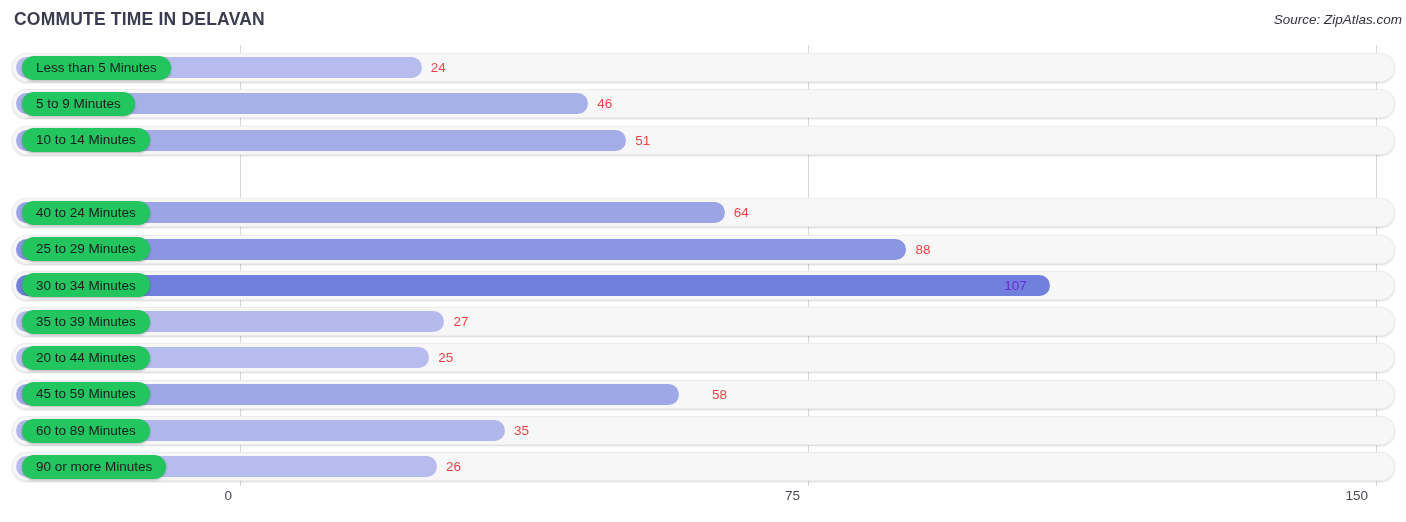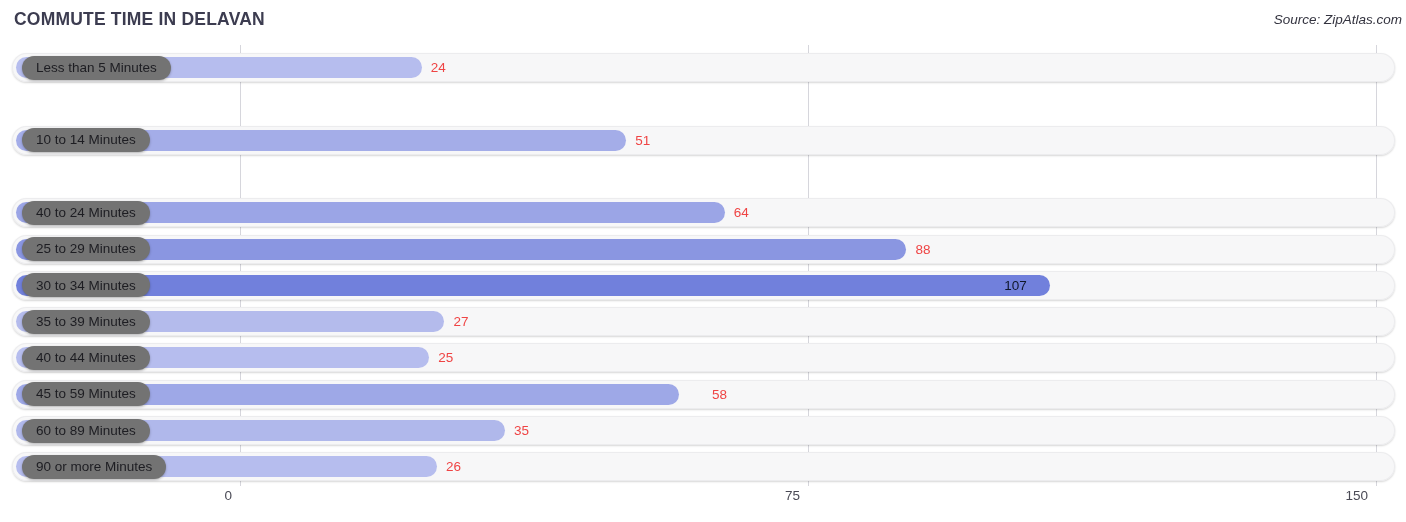--- a/index.html
+++ b/index.html
@@ -96,21 +96,21 @@
     height: 21px;
     border-radius: 11px;
     background: #9fa8e8;
   }
   .bar-label-pill {
     position: absolute;
     left: 10px;
     top: 2.5px;
     height: 24px;
     border-radius: 12px;
-    background: #737373;
+    background: #22c55e;
     box-shadow: 0 1px 2.5px rgba(0,0,0,0.28);
     display: flex;
     align-items: center;
     padding: 0 14px;
     box-sizing: border-box;
     white-space: nowrap;
     z-index: 3;
   }
   .bar-label-pill span {
     font-size: 13.5px;
@@ -122,21 +122,21 @@
     top: 0;
     height: 29px;
     display: flex;
     align-items: center;
     font-size: 13.5px;
     color: #ef4444;
     white-space: nowrap;
     z-index: 3;
   }
   .bar-value.inside {
-    color: #0f172a;
+    color: #6d28d9;
   }
 
   
   .axis {
     position: absolute;
     left: 0;
     top: 486px;
     width: 1406px;
     height: 36px;
   }
@@ -165,20 +165,28 @@
       </div>
     <div class="rows" id="rows">
         <div class="bar-row" style="top: 8px;">
           <div class="bar-track"></div>
           <div class="bar-fill" style="width: 405.76px; background: rgb(182, 189, 238);"></div>
           <div class="bar-label-pill">
             <span>Less than 5 Minutes</span>
           </div>
           <div class="bar-value" style="left: 418.76px;">24</div>
         </div>
+        <div class="bar-row" style="top: 44.3px;">
+          <div class="bar-track"></div>
+          <div class="bar-fill" style="width: 572.373px; background: rgb(167, 176, 233);"></div>
+          <div class="bar-label-pill">
+            <span>5 to 9 Minutes</span>
+          </div>
+          <div class="bar-value" style="left: 585.373px;">46</div>
+        </div>
         <div class="bar-row" style="top: 80.6px;">
           <div class="bar-track"></div>
           <div class="bar-fill" style="width: 610.24px; background: rgb(164, 173, 232);"></div>
           <div class="bar-label-pill">
             <span>10 to 14 Minutes</span>
           </div>
           <div class="bar-value" style="left: 623.24px;">51</div>
         </div>
         <div class="bar-row" style="top: 153.2px;">
           <div class="bar-track"></div>
@@ -209,21 +217,21 @@
           <div class="bar-fill" style="width: 428.48px; background: rgb(180, 187, 236);"></div>
           <div class="bar-label-pill">
             <span>35 to 39 Minutes</span>
           </div>
           <div class="bar-value" style="left: 441.48px;">27</div>
         </div>
         <div class="bar-row" style="top: 298.4px;">
           <div class="bar-track"></div>
           <div class="bar-fill" style="width: 413.333px; background: rgb(182, 189, 238);"></div>
           <div class="bar-label-pill">
-            <span>40 to 44 Minutes</span>
+            <span>20 to 44 Minutes</span>
           </div>
           <div class="bar-value" style="left: 426.333px;">25</div>
         </div>
         <div class="bar-row" style="top: 334.7px;">
           <div class="bar-track"></div>
           <div class="bar-fill" style="width: 663.253px; background: rgb(158, 168, 231);"></div>
           <div class="bar-label-pill">
             <span>45 to 59 Minutes</span>
           </div>
           <div class="bar-value" style="left: 690px; margin-left: 10px;">58</div>

